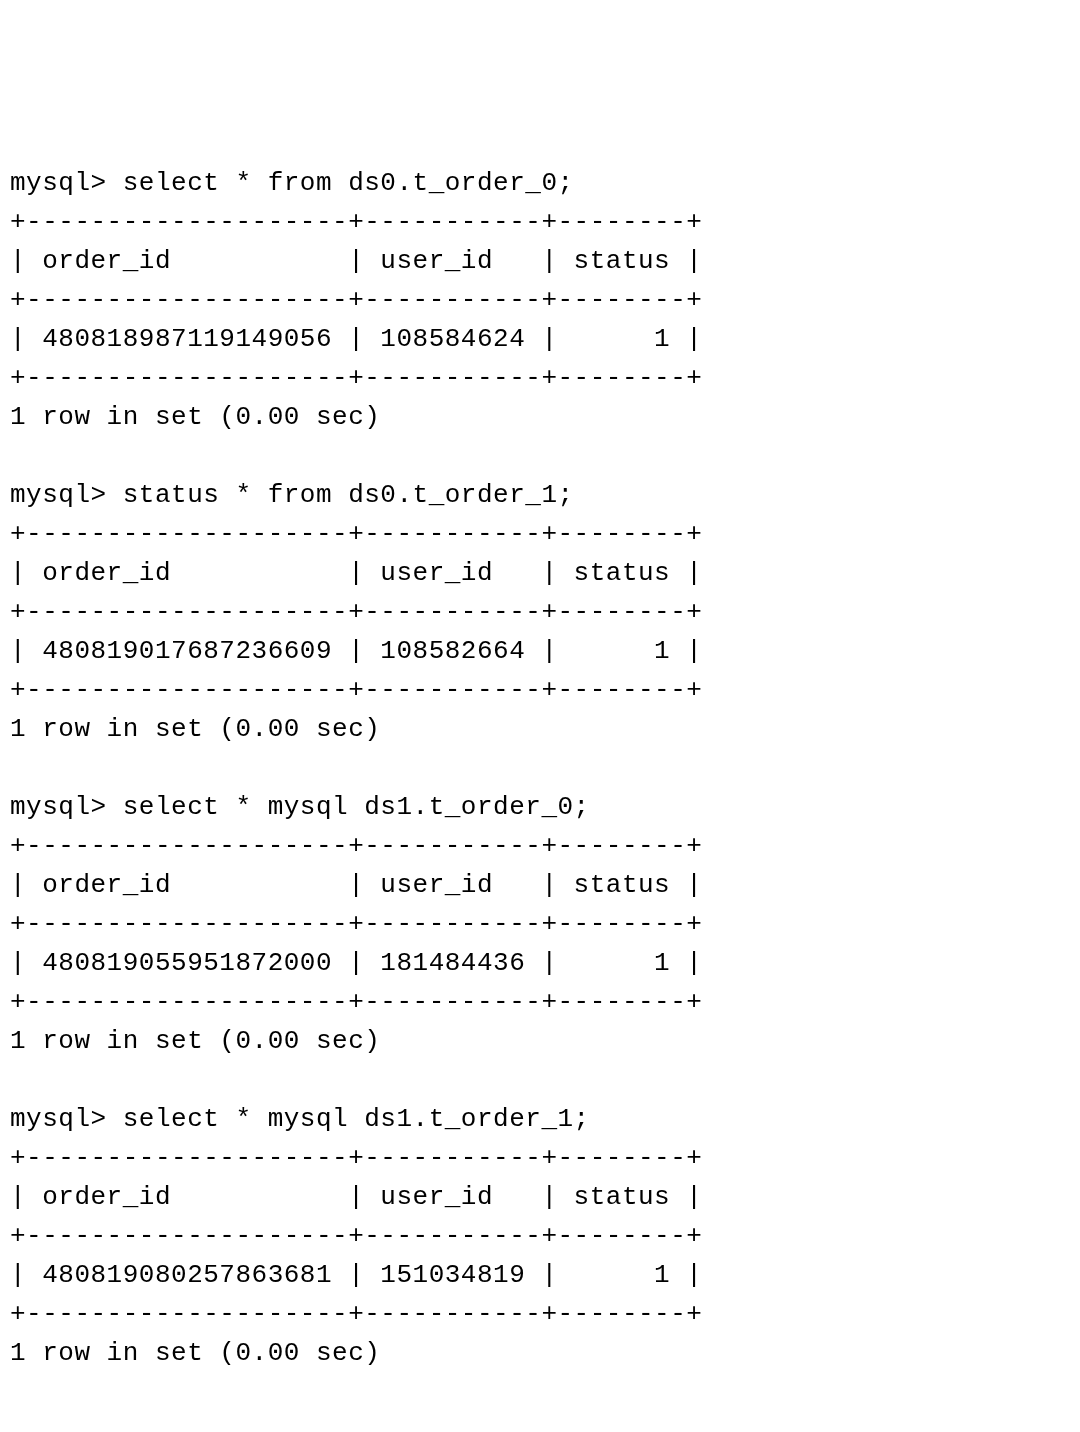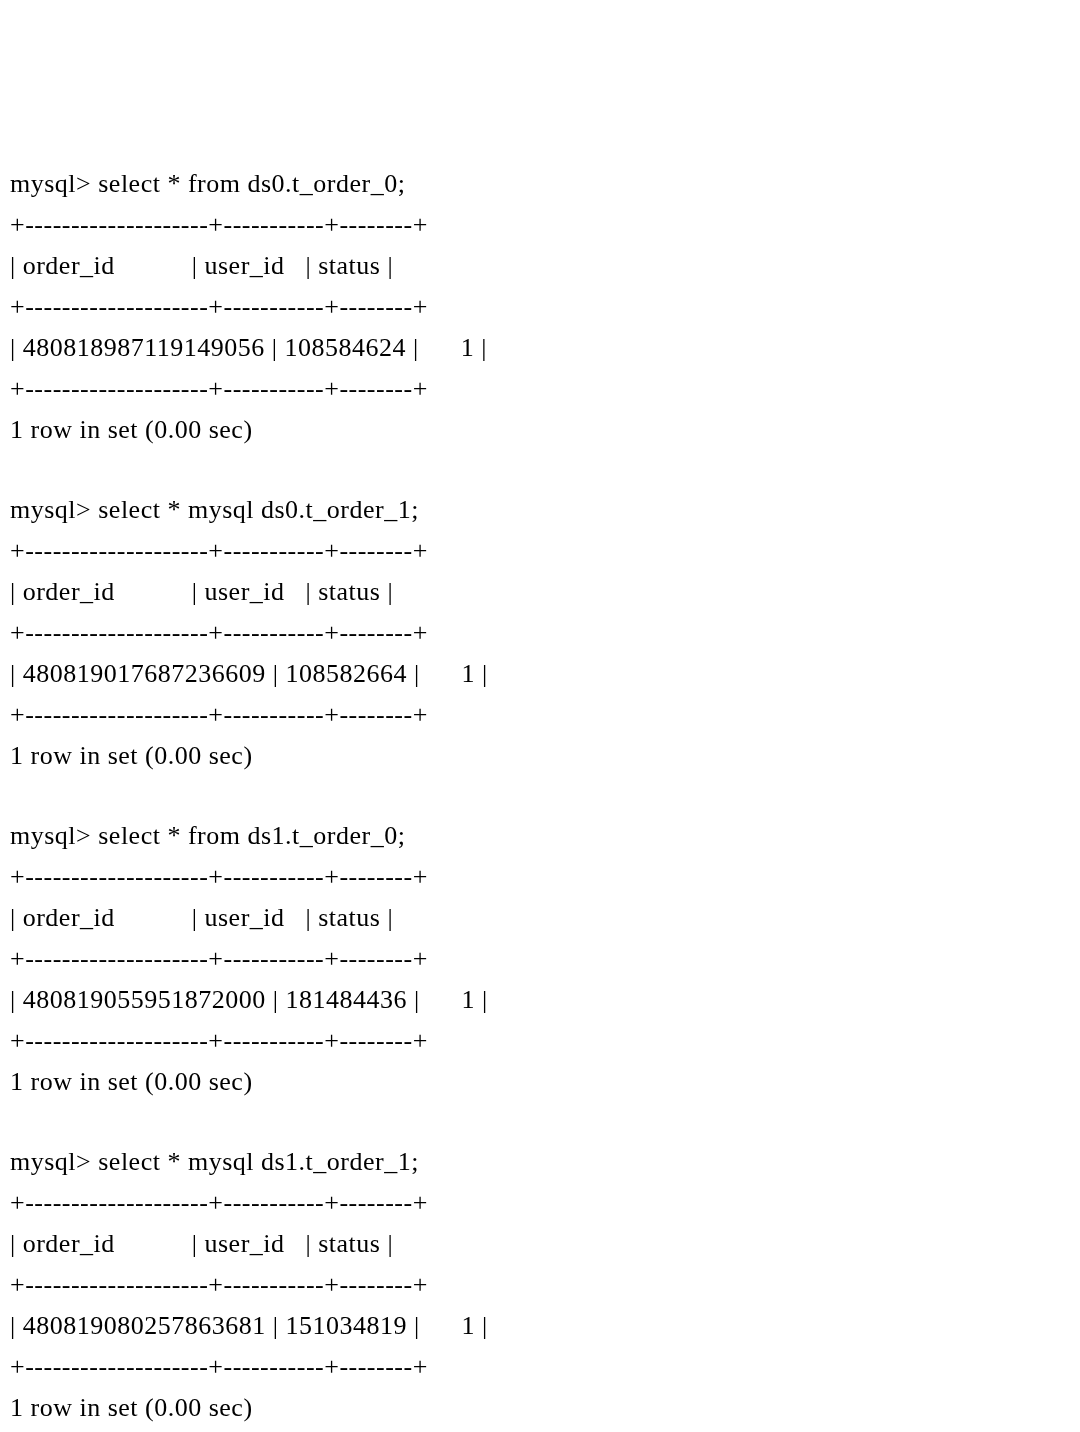--- a/index.html
+++ b/index.html
@@ -1,19 +1,18 @@
 <!DOCTYPE html>
 <html><head>
   <meta charset="utf-8">
   <style>
     * {
       margin: 0;
       padding: 0;
       box-sizing: border-box;
-      font-family: Liberation Serif, serif;
     }
     body {
       background: #ffffff;
       font-family: "Courier New", Courier, monospace;
       font-size: 26px;
       line-height: 1.5;
       padding: 8px 10px;
       color: #000000;
       white-space: pre;
       letter-spacing: 0.5px;
@@ -28,29 +27,29 @@
 
 
 <div class="terminal-output"><span><span>mysql&gt; </span><span>select * from ds0.t_order_0;</span>
 <span>+--------------------+-----------+--------+</span>
 <span>| order_id           | user_id   | status |</span>
 <span>+--------------------+-----------+--------+</span>
 <span>| 480818987119149056 | 108584624 |      1 |</span>
 <span>+--------------------+-----------+--------+</span>
 <span>1 row in set (0.00 sec)</span></span>
 
-<span><span>mysql&gt; </span><span>select * mysql ds0.t_order_1;</span>
+<span><span>mysql&gt; </span><span>status * from ds0.t_order_1;</span>
 <span>+--------------------+-----------+--------+</span>
 <span>| order_id           | user_id   | status |</span>
 <span>+--------------------+-----------+--------+</span>
 <span>| 480819017687236609 | 108582664 |      1 |</span>
 <span>+--------------------+-----------+--------+</span>
 <span>1 row in set (0.00 sec)</span></span>
 
-<span><span>mysql&gt; </span><span>select * from ds1.t_order_0;</span>
+<span><span>mysql&gt; </span><span>select * mysql ds1.t_order_0;</span>
 <span>+--------------------+-----------+--------+</span>
 <span>| order_id           | user_id   | status |</span>
 <span>+--------------------+-----------+--------+</span>
 <span>| 480819055951872000 | 181484436 |      1 |</span>
 <span>+--------------------+-----------+--------+</span>
 <span>1 row in set (0.00 sec)</span></span>
 
 <span><span>mysql&gt; </span><span>select * mysql ds1.t_order_1;</span>
 <span>+--------------------+-----------+--------+</span>
 <span>| order_id           | user_id   | status |</span>

